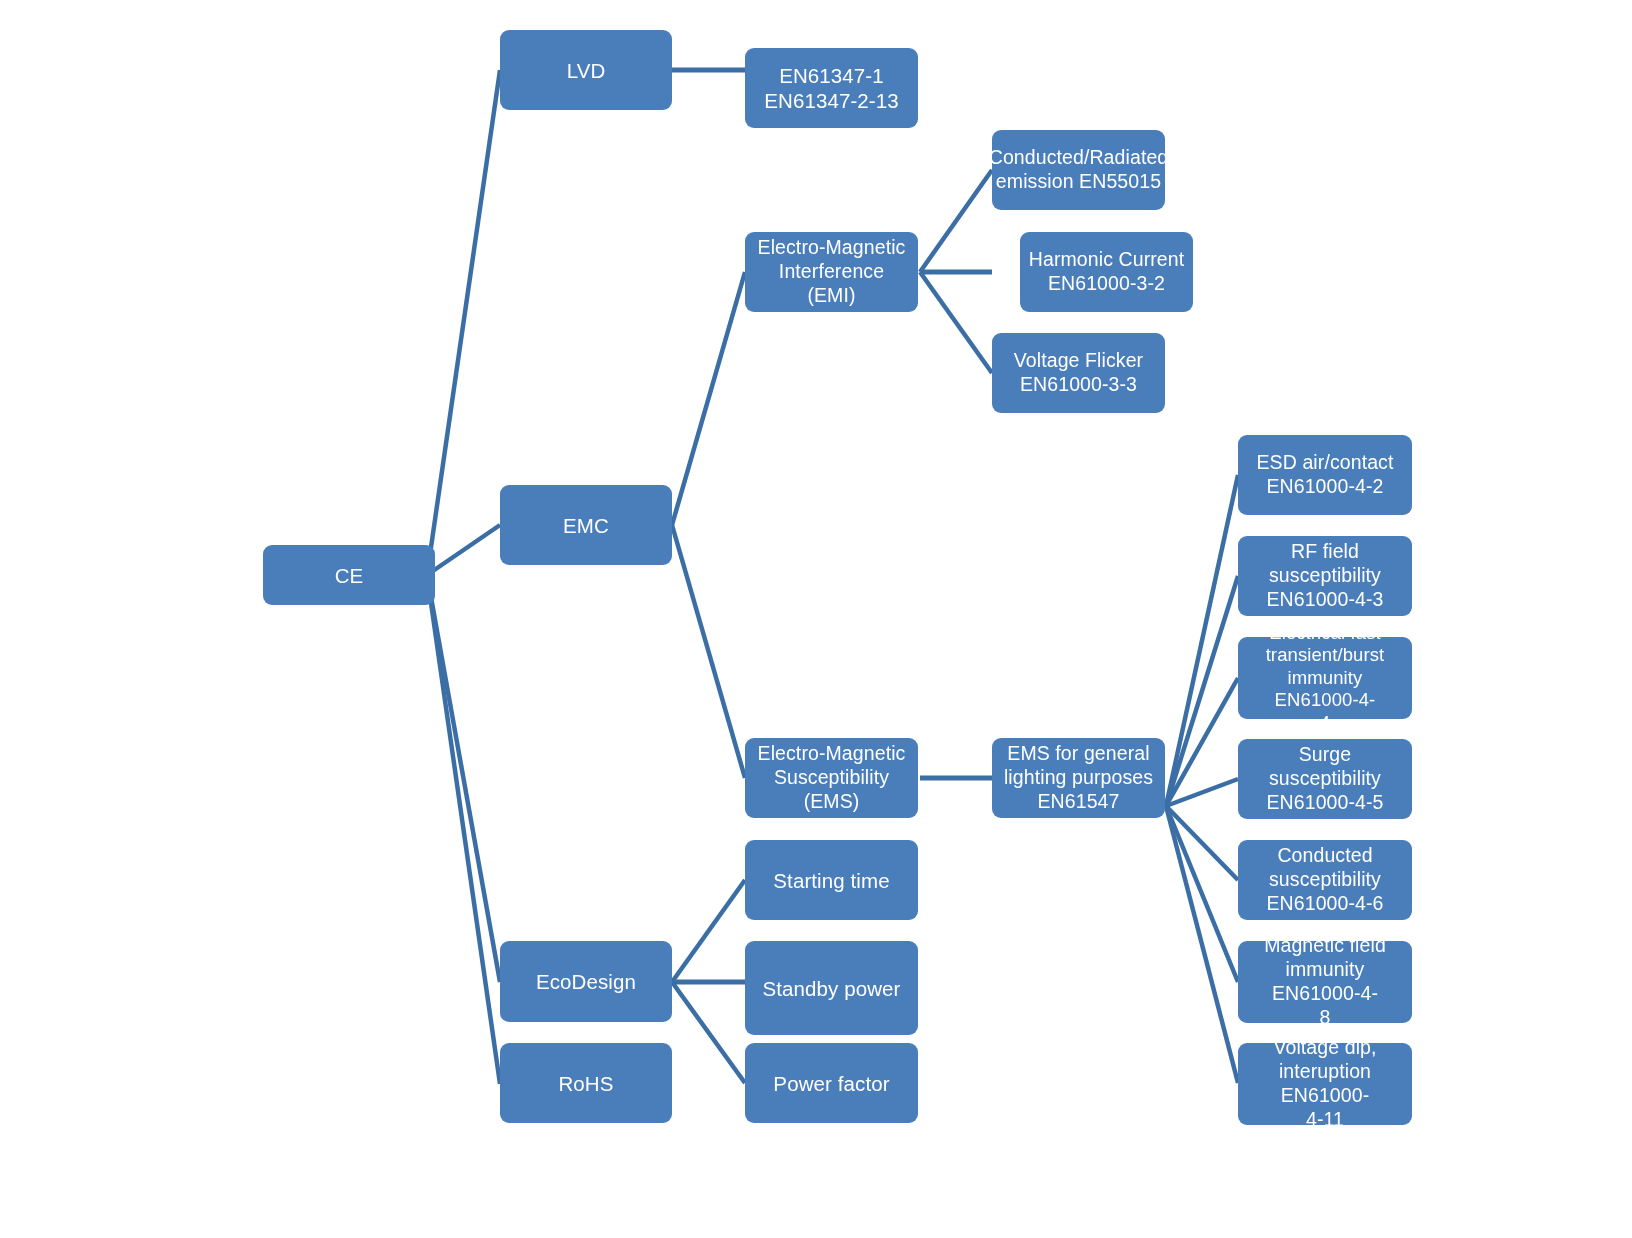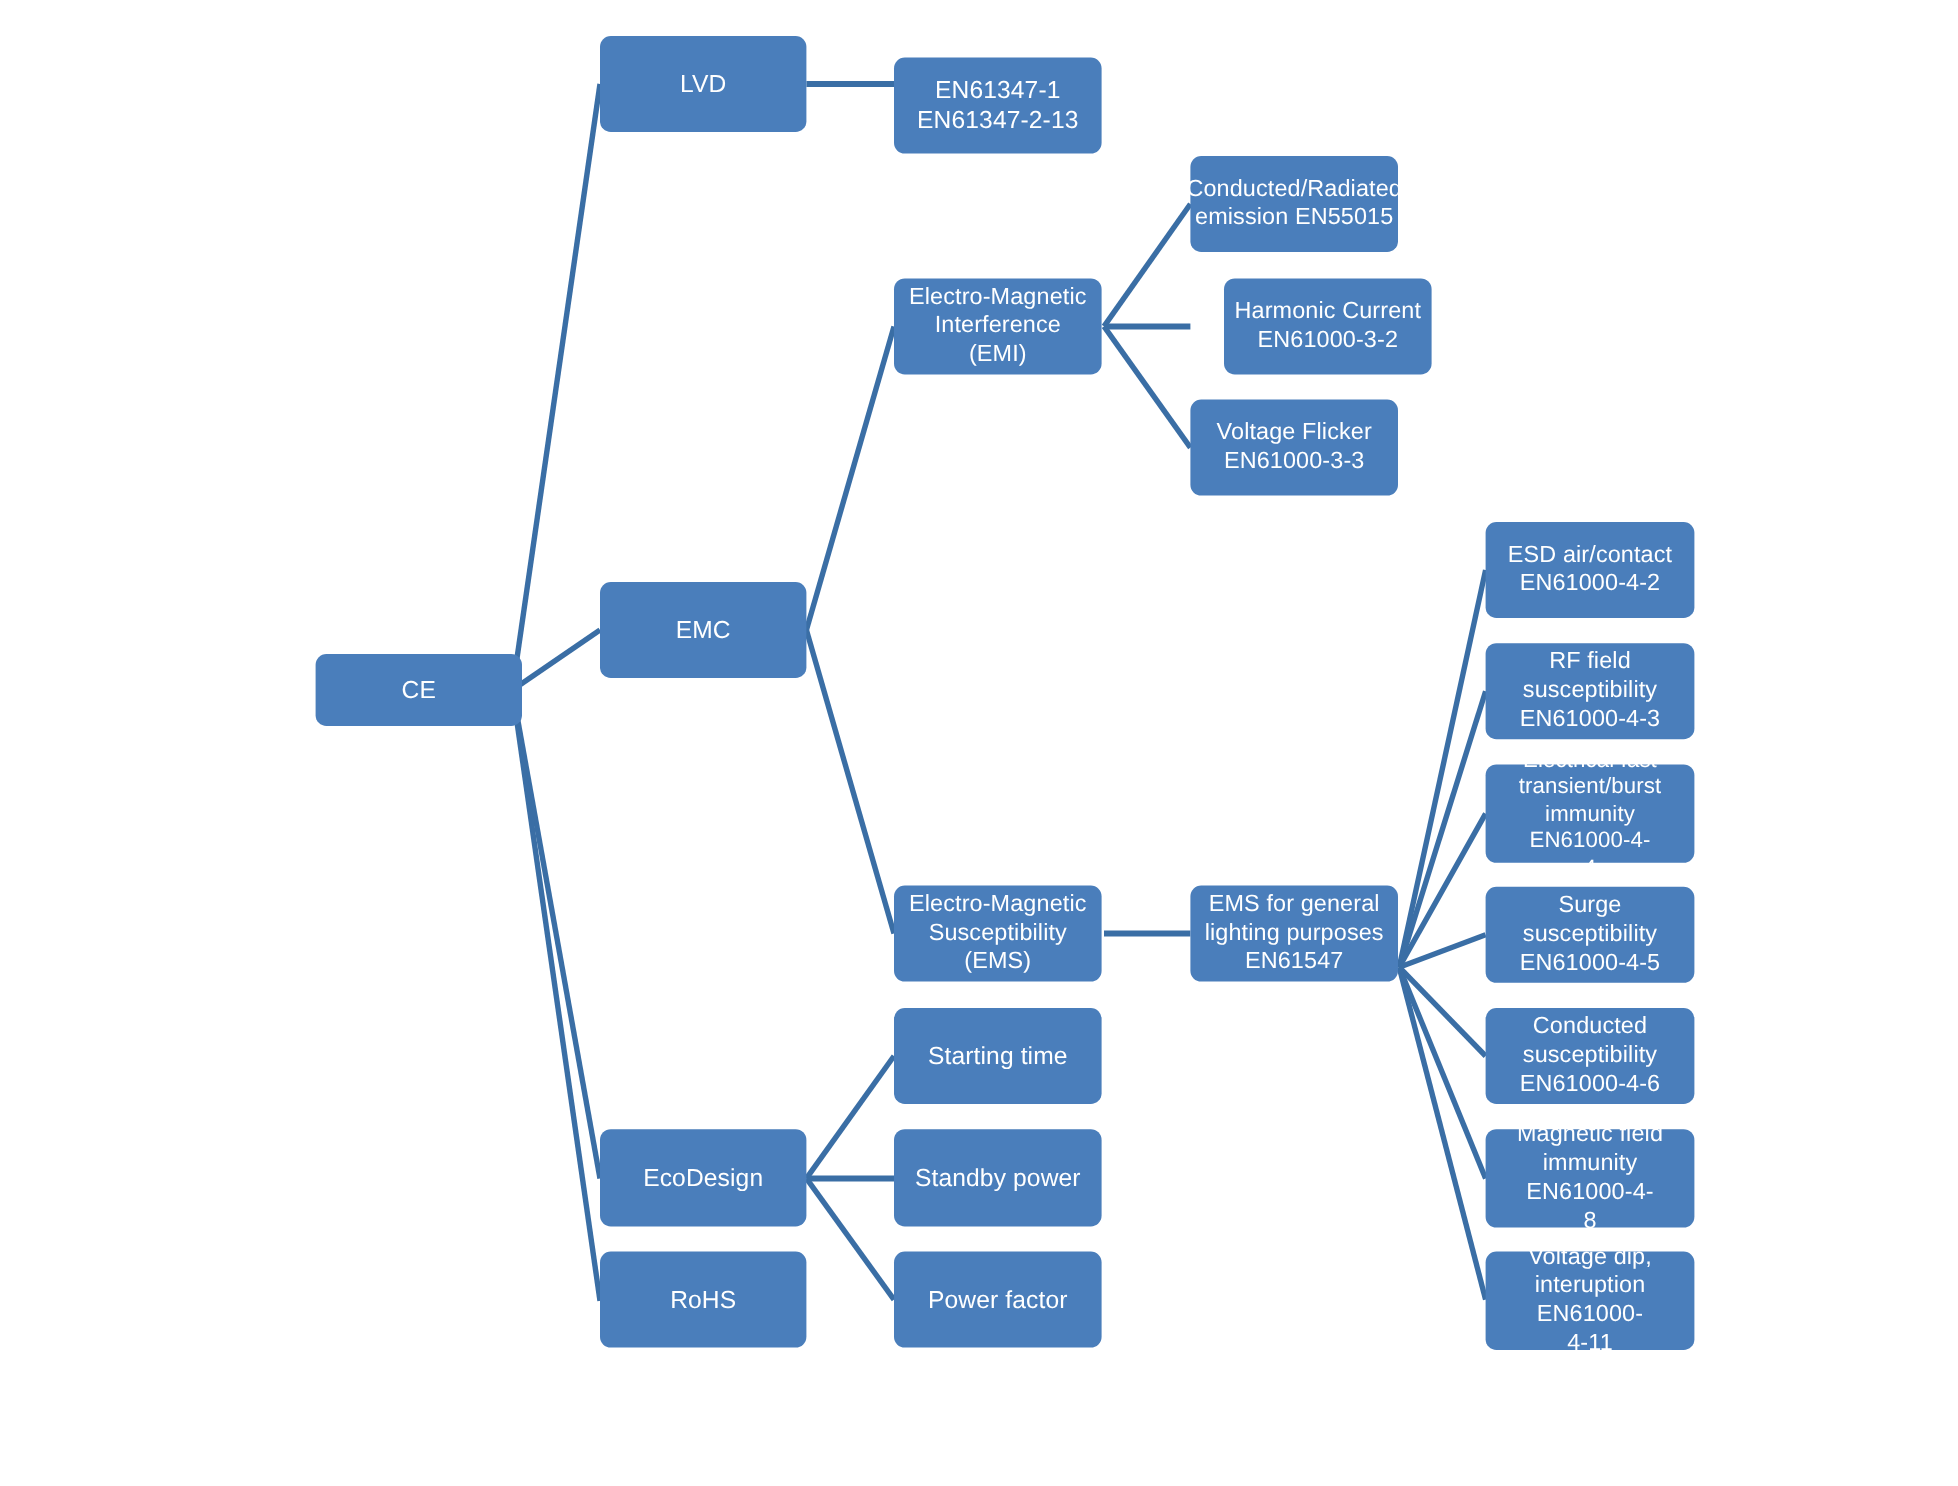--- a/index.html
+++ b/index.html
@@ -135,20 +135,20 @@
   <div class="node f20" style="left:500px;top:1043px;width:172px;height:80px;">
     <span>RoHS</span>
   </div>
   <div class="node f20" style="left:500px;top:941px;width:172px;height:81px;">
     <span>EcoDesign</span>
   </div>
 
   <div class="node f20" style="left:745px;top:840px;width:173px;height:80px;">
     <span>Starting time</span>
   </div>
-  <div class="node f20" style="left:745px;top:941px;width:173px;height:81px;">
+  <div class="node f20" style="left:745px;top:941px;width:173px;height:94px;">
     <span>Standby power</span>
   </div>
   <div class="node f20" style="left:745px;top:1043px;width:173px;height:80px;">
     <span>Power factor</span>
   </div>
 
 </div>
 
 </body></html>

